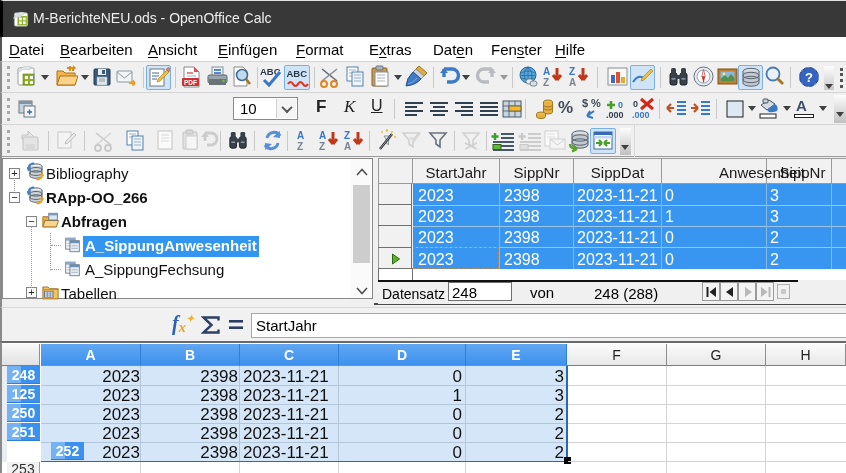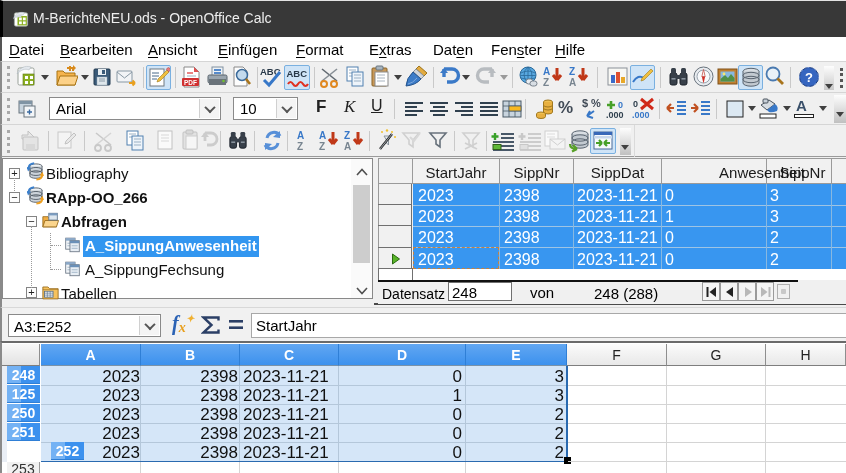--- a/index.html
+++ b/index.html
@@ -276,26 +276,20 @@
 </div>
 
 <div id="tb2" class="abs tbar">
 <div class="grip" style="top:5px;height:23px;"></div>
 <svg class="abs" style="left:14px;top:5px" width="22" height="22" viewBox="0 0 22 22">
         <rect x="3" y="3" width="13" height="12" fill="#c8d4de" stroke="#68747e"></rect>
         <rect x="3" y="3" width="13" height="3" fill="#8094a4"></rect>
         <rect x="8" y="8" width="11" height="11" fill="#f4f6f8" stroke="#68747e"></rect>
         <path d="M11 14 L16 14 M13.5 11.5 L13.5 16.5" stroke="#3a6aa0" stroke-width="1.4"></path>
       </svg>
-<div class="combo" style="left:47px;top:4px;width:172px;height:23px;">
-        <span style="position:absolute;left:6px;top:2px;">Arial</span>
-        <span class="btn">
-          <span class="chev"></span>
-        </span>
-      </div>
 <div class="combo" style="left:231px;top:4px;width:65px;height:23px;">
         <span style="position:absolute;left:6px;top:2px;">10</span>
         <span class="btn">
           <span class="chev"></span>
         </span>
       </div>
 <div class="abs" style="left:314px;top:4px;font-size:17px;font-weight:bold;color:#222;">F</div>
 <div class="abs" style="left:342px;top:4px;font-size:17px;font-style:italic;font-family:'Liberation Serif',serif;color:#222;">K</div>
 <div class="abs" style="left:369px;top:4px;font-size:16px;text-decoration:underline;color:#222;">U</div>
 <div class="sep" style="left:392px;top:6px;height:20px;"></div>
@@ -693,26 +687,20 @@
           </svg>
         </div>
     <div class="abs" style="left:399px;top:4px;width:13px;height:15px;background:#f0f0f0;border:1px solid #b0b0b0;">
           <span style="position:absolute;left:3px;top:4px;width:5px;height:5px;background:#c8c8c8;border-radius:1px;"></span>
         </div>
 
   </div>
 </div>
 
 <div id="fbar" class="abs">
-  <div id="namebox">
-        <span style="position:absolute;left:5px;top:3px;">A3:E252</span>
-        <span class="btn" style="position:absolute;right:1px;top:1px;bottom:1px;width:20px;background:#f4f4f4;border-left:1px solid #d0d0d0;display:flex;align-items:center;justify-content:center;">
-          <span class="chev"></span>
-        </span>
-      </div>
   <div class="abs" style="left:170px;top:4px;font-size:20px;font-style:italic;font-family:'Liberation Serif',serif;color:#2b62b4;font-weight:bold;">f<span style="font-size:14px;color:#e8a020;position:relative;top:2px;">x</span><span style="position:absolute;left:14px;top:1px;color:#f0b030;font-size:10px;">✦</span></div>
   <svg class="abs" style="left:199px;top:8px" width="20" height="18" viewBox="0 0 20 18">
         <path d="M17.5 4.5 V1.5 H2.5 L10.5 9 L2.5 16.5 H17.5 V13.5" fill="none" stroke="#2b3f66" stroke-width="2.4"></path>
       </svg>
   <svg class="abs" style="left:226px;top:11px" width="16" height="12" viewBox="0 0 16 12">
         <rect x="1" y="1" width="14" height="2.6" fill="#2b3f66"></rect>
         <rect x="1" y="7.4" width="14" height="2.6" fill="#2b3f66"></rect>
       </svg>
   <div id="finput">
         <span style="position:absolute;left:4px;top:3px;">StartJahr</span>

